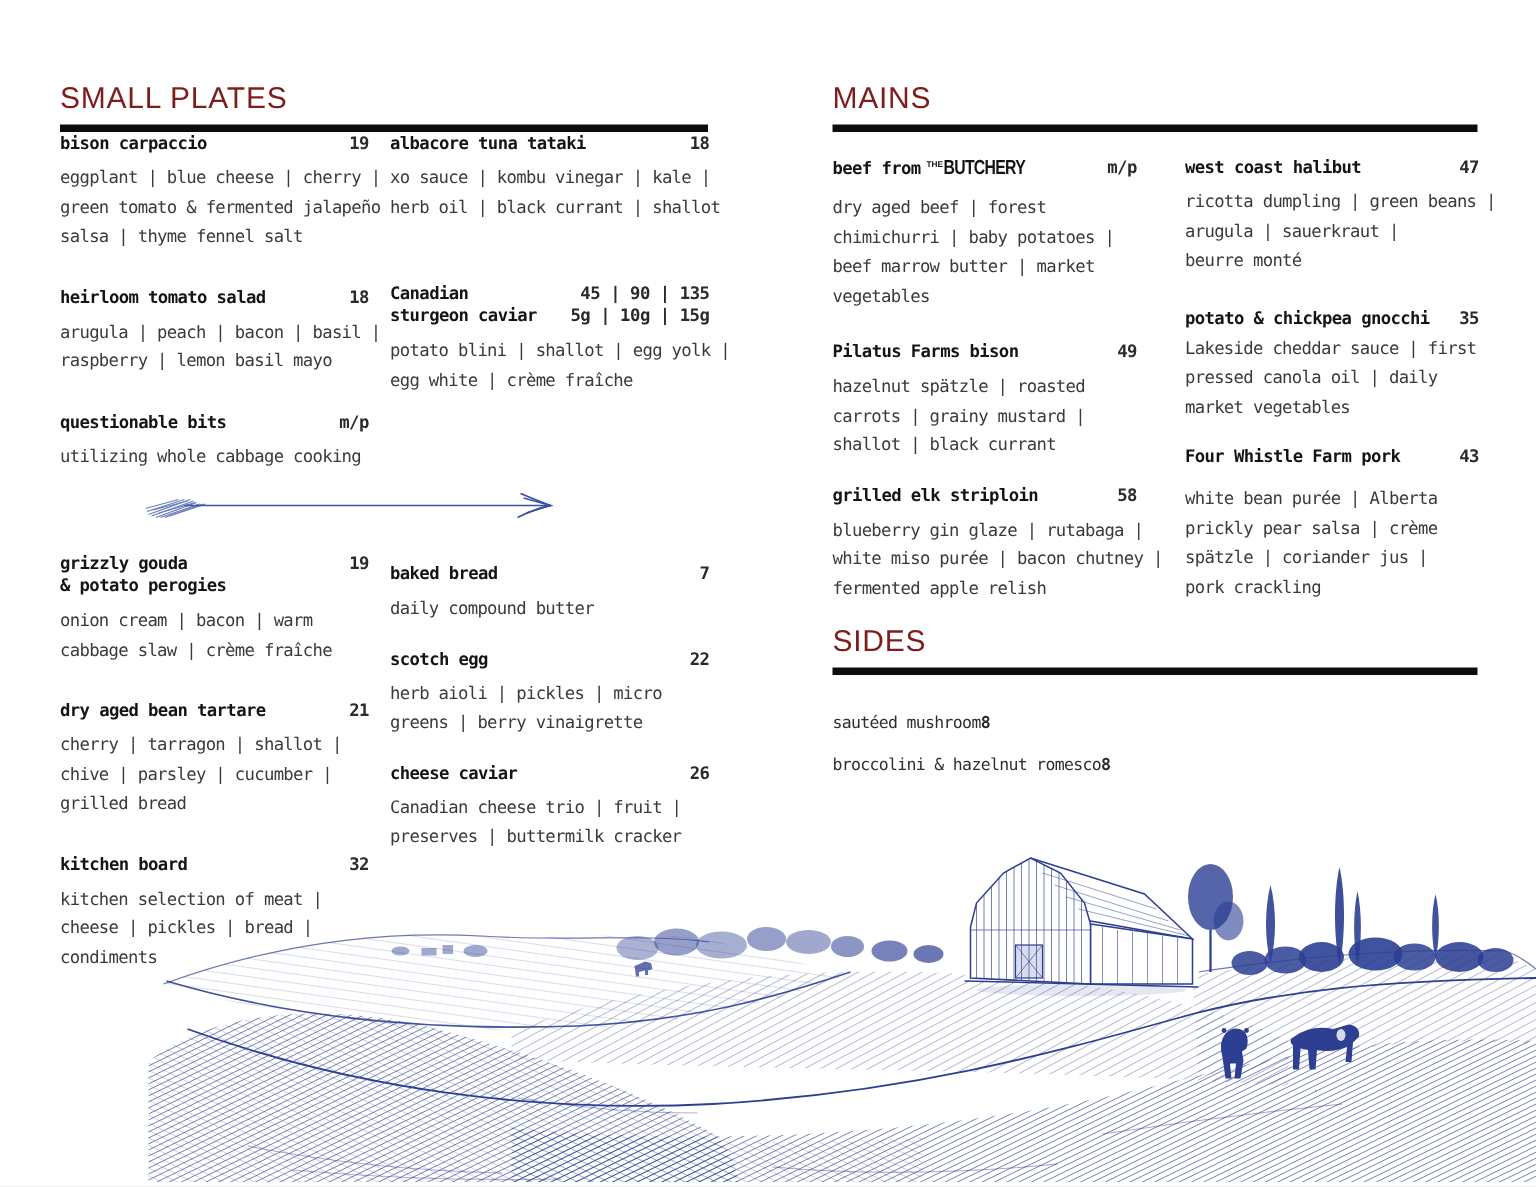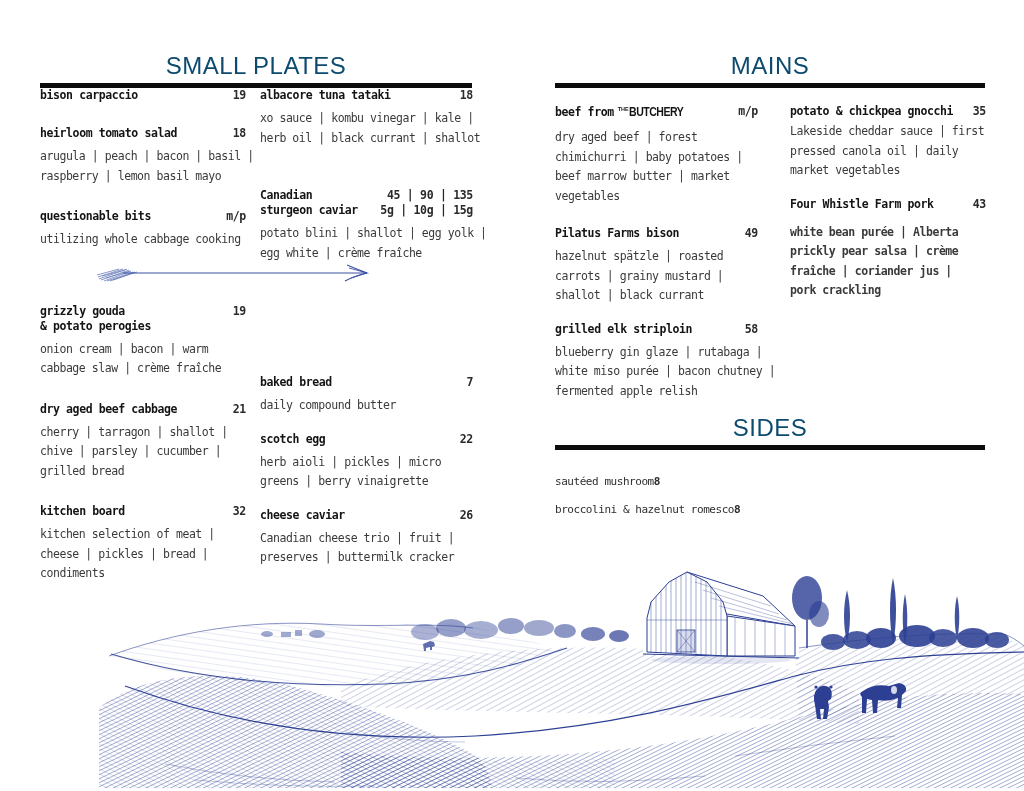--- a/index.html
+++ b/index.html
@@ -4,22 +4,22 @@
 <style>
   html,body{margin:0;padding:0;background:#e8e8e8;}
   .page{
     position:relative;width:1024px;height:791px;background:#ffffff;overflow:hidden;
     font-family:"DejaVu Sans Mono","Liberation Mono",monospace;color:#141414;
     margin:0 auto;
   }
   
   .sec-header{position:absolute;}
   .sec-title{
-    font-family:"Liberation Sans",sans-serif;font-size:24px;font-weight:400;
-    letter-spacing:0.5px;color:#0c4a6e;line-height:30px;text-align:center;
+    font-family:"Liberation Sans",sans-serif;font-size:20px;font-weight:400;
+    letter-spacing:0.5px;color:#7f1d1d;line-height:30px;
   }
   .rule{height:5px;background:#0c0c0c;margin-top:2px;}
   
   .col{position:absolute;}
   .item{margin-bottom:23px;}
   .nrow{
     display:flex;justify-content:space-between;align-items:flex-start;
     font-weight:bold;font-size:11.5px;letter-spacing:-0.4px;line-height:15px;color:#141414;
     white-space:nowrap;
   }
@@ -37,21 +37,21 @@
     letter-spacing:-0.6px;
   }
   
   .mt36{margin-top:40px;}
   .mt112{margin-top:112px;}
   .mb0{margin-bottom:0;}
   .mb16{margin-bottom:16px;}
   .mb20{margin-bottom:20px;}
   .mb21{margin-bottom:21px;}
   .dmt3 .desc{margin-top:3px;}
-  .dmt11 .desc{margin-top:11px;font-weight:bold;}
+  .dmt11 .desc{margin-top:11px;}
   
   .arrow-wrap{margin:12px 0 20px 57px;width:292px;height:22px;}
   
   .side-row{
     display:flex;justify-content:flex-start;width:204px;
     font-size:11px;letter-spacing:-0.45px;line-height:15px;color:#2e2e2e;
     margin-bottom:13px;white-space:nowrap;
   }
   
   .illustration{position:absolute;left:95px;top:556px;width:929px;height:235px;pointer-events:none;}
@@ -206,20 +206,25 @@
       <div class="rule"></div>
     </div>
 
     <div class="col" style="left:40px;top:88px;width:206px;">
 
       <div class="item">
         <div class="nrow">
             <span>bison carpaccio</span>
             <span class="pr">19</span>
           </div>
+        <div class="desc">
+          <div>eggplant | blue cheese | cherry |</div>
+          <div>green tomato &amp; fermented jalapeño</div>
+          <div>salsa | thyme fennel salt</div>
+        </div>
       </div>
 
       <div class="item">
         <div class="nrow">
             <span>heirloom tomato salad</span>
             <span class="pr">18</span>
           </div>
         <div class="desc">
           <div>arugula | peach | bacon | basil |</div>
           <div>raspberry | lemon basil mayo</div>
@@ -265,21 +270,21 @@
             <span>&amp; potato perogies</span>
           </div>
         <div class="desc">
           <div>onion cream | bacon | warm</div>
           <div>cabbage slaw | crème fraîche</div>
         </div>
       </div>
 
       <div class="item">
         <div class="nrow">
-            <span>dry aged beef cabbage</span>
+            <span>dry aged bean tartare</span>
             <span class="pr">21</span>
           </div>
         <div class="desc">
           <div>cherry | tarragon | shallot |</div>
           <div>chive | parsley | cucumber |</div>
           <div>grilled bread</div>
         </div>
       </div>
 
       <div class="item">
@@ -396,20 +401,31 @@
         <div class="desc">
           <div>blueberry gin glaze | rutabaga |</div>
           <div>white miso purée | bacon chutney |</div>
           <div>fermented apple relish</div>
         </div>
       </div>
     </div>
 
     <div class="col" style="left:790px;top:104px;width:196px;">
 
+      <div class="item mb21">
+        <div class="nrow">
+            <span>west coast halibut</span>
+            <span class="pr">47</span>
+          </div>
+        <div class="desc">
+          <div>ricotta dumpling | green beans |</div>
+          <div>arugula | sauerkraut |</div>
+          <div>beurre monté</div>
+        </div>
+      </div>
 
       <div class="item dmt3 mb16">
         <div class="nrow">
             <span>potato &amp; chickpea gnocchi</span>
             <span class="pr">35</span>
           </div>
         <div class="desc">
           <div>Lakeside cheddar sauce | first</div>
           <div>pressed canola oil | daily</div>
           <div>market vegetables</div>
@@ -417,21 +433,21 @@
       </div>
 
       <div class="item dmt11">
         <div class="nrow">
             <span>Four Whistle Farm pork</span>
             <span class="pr">43</span>
           </div>
         <div class="desc">
           <div>white bean purée | Alberta</div>
           <div>prickly pear salsa | crème</div>
-          <div>fraîche | coriander jus |</div>
+          <div>spätzle | coriander jus |</div>
           <div>pork crackling</div>
         </div>
       </div>
     </div>
 
     <div class="sec-header" style="left:555px;top:413px;width:430px;">
       <div class="sec-title">SIDES</div>
       <div class="rule"></div>
     </div>
 

